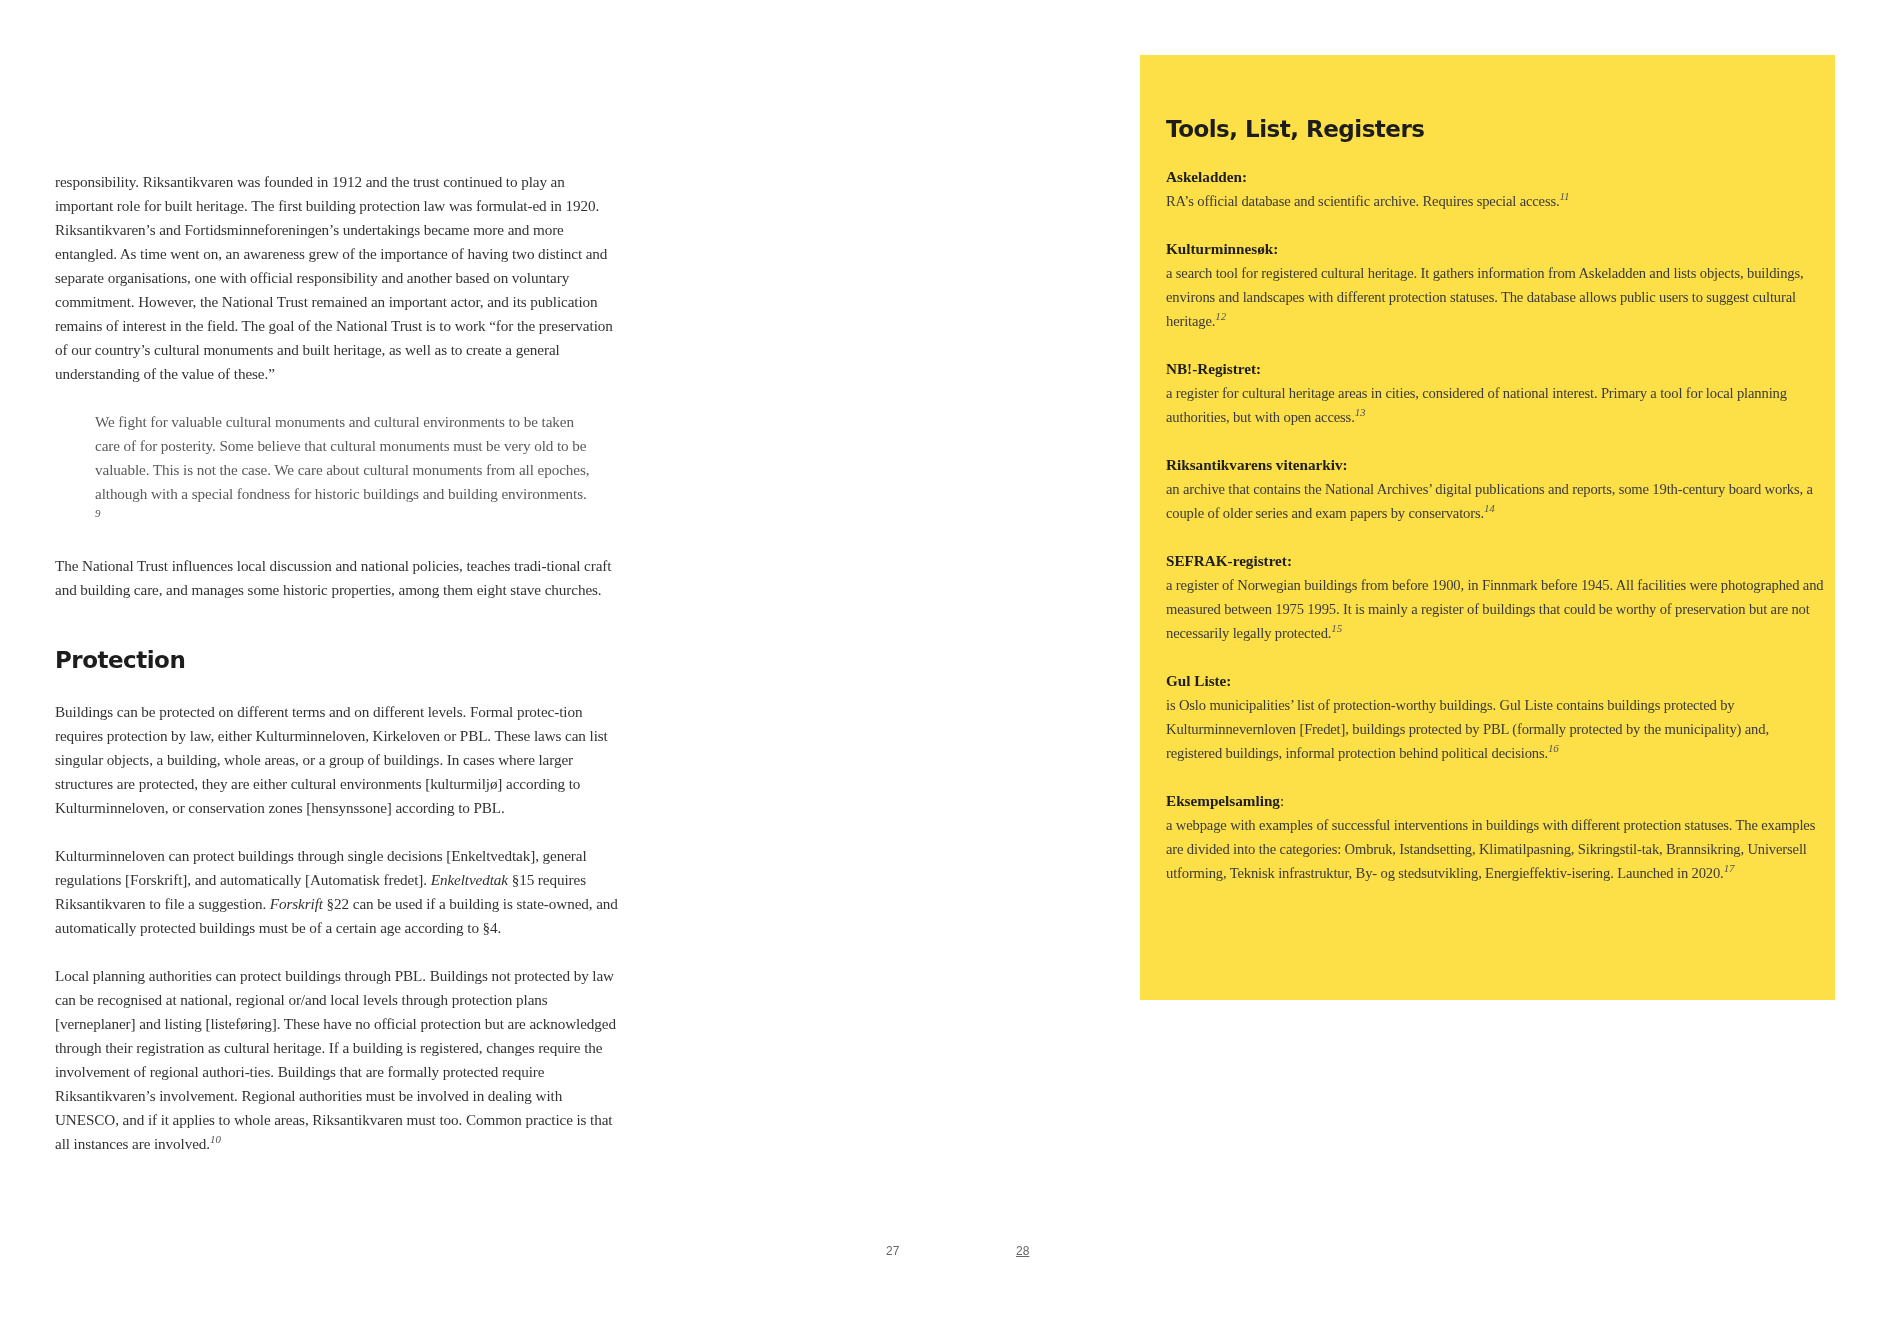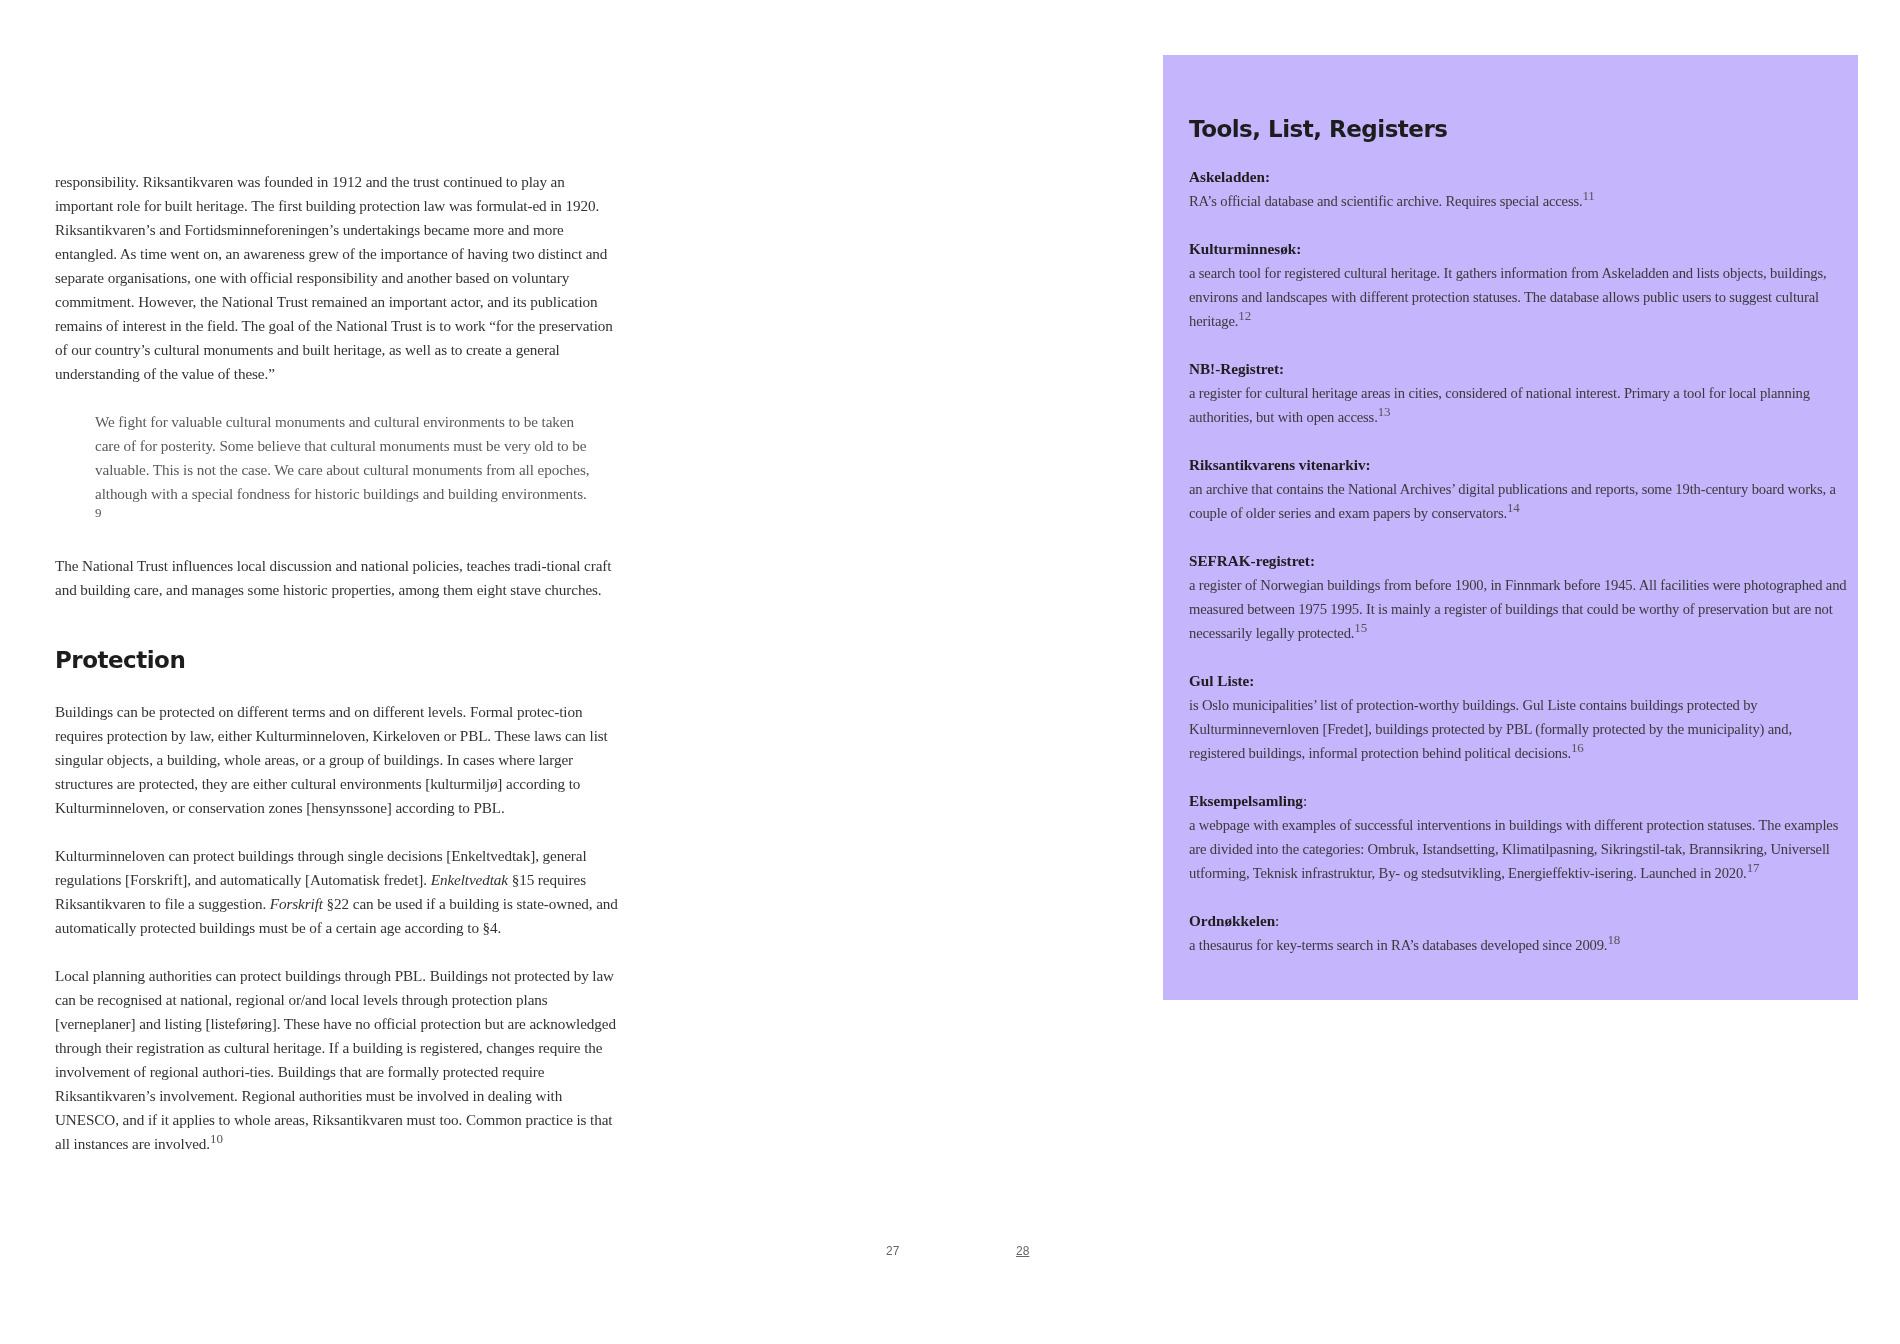--- a/index.html
+++ b/index.html
@@ -44,42 +44,43 @@
   p.body + p.body { margin-top: 24px; }
   .blockquote {
     margin: 24px 0 24px 40px;
     font-size: 15.2px;
     line-height: 24px;
     color: #5a5a5a;
     width: 500px;
     letter-spacing: -0.1px;
   }
   sup.fn {
-    font-size: 13px;
+    font-size: 11px;
     line-height: 0;
     vertical-align: 6px;
     color: #555;
+    font-style: italic;
   }
   em { font-style: italic; }
   h2.sec {
     font-family: "DejaVu Sans", "Liberation Sans", sans-serif;
     font-weight: bold;
     font-size: 23px;
     letter-spacing: -0.5px;
     color: #1d1d1d;
     margin: 44px 0 26px 0;
     line-height: 28px;
   }
   .panel {
     position: absolute;
-    left: 213px;  
+    left: 190px;  
     top: 55px;
     width: 695px;
     height: 945px;
-    background: #c4b5fd;
+    background: #fde047;
   }
   .panel-inner {
     position: absolute;
     left: 26px;
     top: 60px;
     width: 660px;
   }
   .panel h2.sec {
     margin: 0 0 22px 0;
   }
@@ -161,21 +162,17 @@
           <div class="entry-desc"><span>a register of Norwegian buildings from before 1900, in Finnmark before 1945. All facilities were photographed and measured between 1975  1995. It is mainly a register of buildings that could be worthy of preservation but are not necessarily legally protected.</span><sup class="fn">15</sup></div>
         </div>
         <div class="entry">
           <div class="entry-title"><span>Gul Liste</span><span>:</span></div>
           <div class="entry-desc"><span>is Oslo municipalities’ list of protection-worthy buildings. Gul Liste contains buildings protected by Kulturminnevernloven [Fredet], buildings protected by PBL (formally protected by the municipality) and, registered buildings, informal protection behind political decisions.</span><sup class="fn">16</sup></div>
         </div>
         <div class="entry">
           <div class="entry-title"><span>Eksempelsamling</span><span class="entry-colon">:</span></div>
           <div class="entry-desc"><span>a webpage with examples of successful interventions in buildings with different protection statuses. The examples are divided into the categories: Ombruk, Istandsetting, Klimatilpasning, Sikringstil-tak, Brannsikring, Universell utforming, Teknisk infrastruktur, By- og stedsutvikling, Energieffektiv-isering. Launched in 2020.</span><sup class="fn">17</sup></div>
         </div>
-        <div class="entry">
-          <div class="entry-title"><span>Ordnøkkelen</span><span class="entry-colon">:</span></div>
-          <div class="entry-desc"><span>a thesaurus for key-terms search in RA’s databases developed since 2009.</span><sup class="fn">18</sup></div>
-        </div>
       </div>
     </div>
   </div>
   <div class="page-num pn-right" style="left:66px;text-decoration:underline;">28</div>
 </div>
 
 </body></html>

